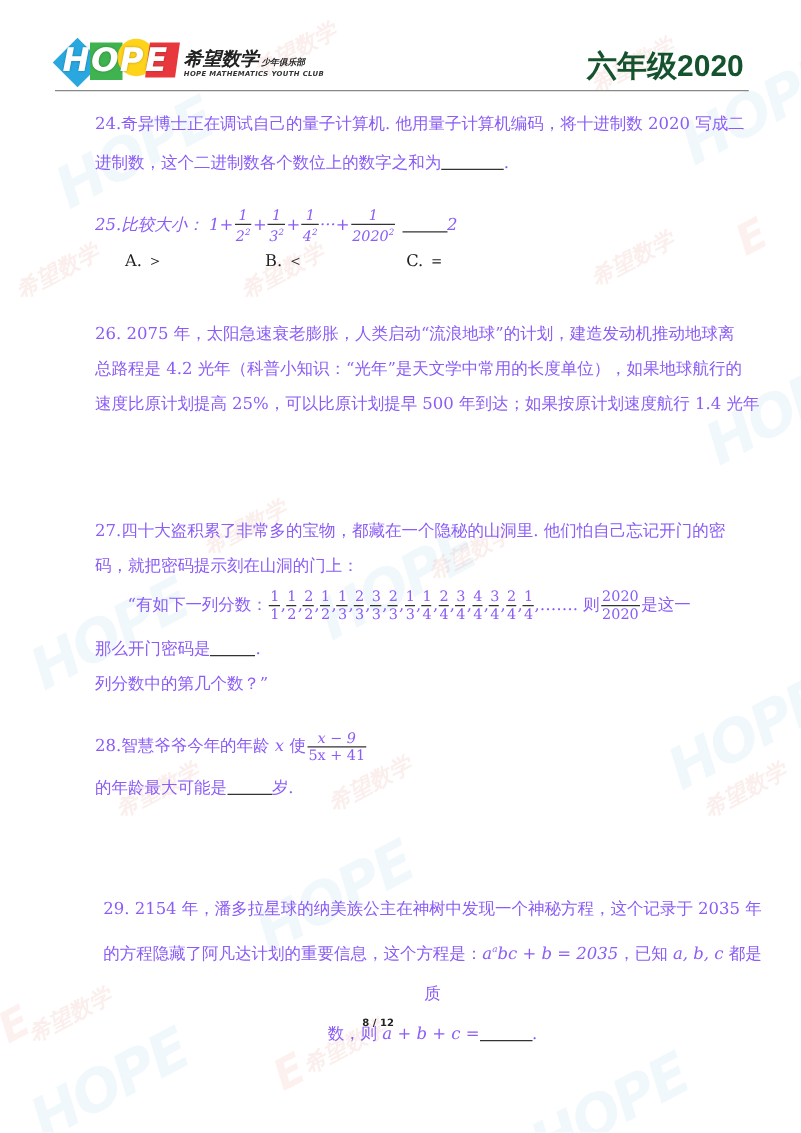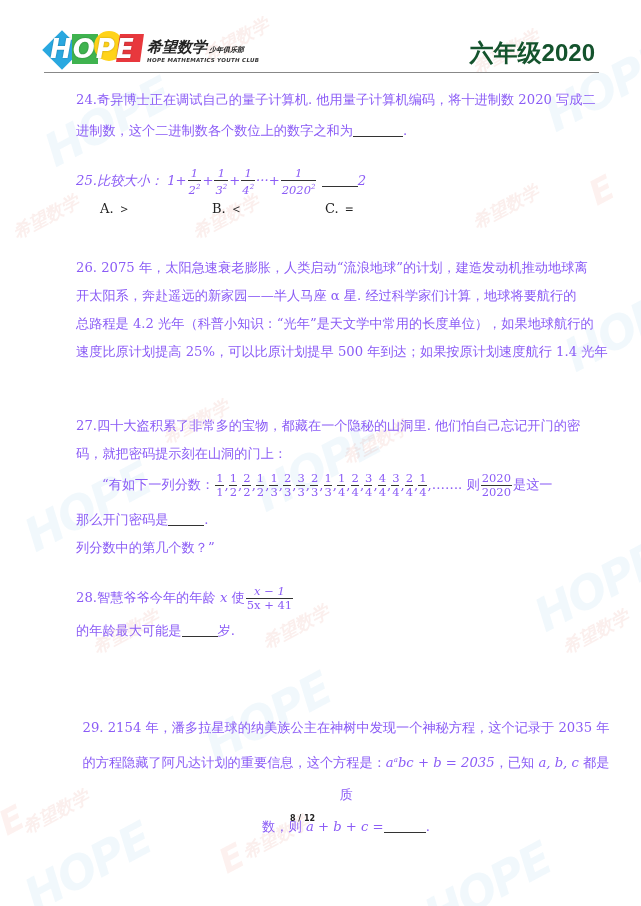--- a/index.html
+++ b/index.html
@@ -104,41 +104,40 @@
     <span>1+</span><span class="frac"><span class="num">1</span><span class="den"><span>2</span><sup>2</sup></span></span><span>+</span><span class="frac"><span class="num">1</span><span class="den"><span>3</span><sup>2</sup></span></span><span>+</span><span class="frac"><span class="num">1</span><span class="den"><span>4</span><sup>2</sup></span></span><span>···+</span><span class="frac"><span class="num">1</span><span class="den"><span>2020</span><sup>2</sup></span></span>
     <span class="blank" style="width:36px;"></span><span>2</span>
   </div>
 </div>
 <div class="opt" style="left:100px; top:200px;">A. ＞</div>
 <div class="opt" style="left:212px; top:200px;">B. ＜</div>
 <div class="opt" style="left:325px; top:200px;">C. ＝</div>
 
 <div class="q" style="top:254px;">
   <div>26. 2075 年，太阳急速衰老膨胀，人类启动“流浪地球”的计划，建造发动机推动地球离</div>
-  <div>开太阳系，奔赴遥远的新家园——半人马座 α 星. 经过科学家们计算，地球将要航行的</div>
   <div>总路程是 4.2 光年（科普小知识：“光年”是天文学中常用的长度单位），如果地球航行的</div>
   <div>速度比原计划提高 25%，可以比原计划提早 500 年到达；如果按原计划速度航行 1.4 光年</div>
 </div>
 
 <div class="q" style="top:412px;">
   <div>27.四十大盗积累了非常多的宝物，都藏在一个隐秘的山洞里. 他们怕自己忘记开门的密</div>
   <div>码，就把密码提示刻在山洞的门上：</div>
 </div>
 <div class="q" style="top:465px; left:102px; width:520px; line-height:40px;">
   <span>“有如下一列分数：</span><span class="seq"><span class="frac"><span class="num">1</span><span class="den">1</span></span>,<span class="frac"><span class="num">1</span><span class="den">2</span></span>,<span class="frac"><span class="num">2</span><span class="den">2</span></span>,<span class="frac"><span class="num">1</span><span class="den">2</span></span>,<span class="frac"><span class="num">1</span><span class="den">3</span></span>,<span class="frac"><span class="num">2</span><span class="den">3</span></span>,<span class="frac"><span class="num">3</span><span class="den">3</span></span>,<span class="frac"><span class="num">2</span><span class="den">3</span></span>,<span class="frac"><span class="num">1</span><span class="den">3</span></span>,<span class="frac"><span class="num">1</span><span class="den">4</span></span>,<span class="frac"><span class="num">2</span><span class="den">4</span></span>,<span class="frac"><span class="num">3</span><span class="den">4</span></span>,<span class="frac"><span class="num">4</span><span class="den">4</span></span>,<span class="frac"><span class="num">3</span><span class="den">4</span></span>,<span class="frac"><span class="num">2</span><span class="den">4</span></span>,<span class="frac"><span class="num">1</span><span class="den">4</span></span></span><span>,……. 则</span><span class="frac"><span class="num">2020</span><span class="den">2020</span></span><span>是这一</span>
 </div>
 <div class="q" style="top:506px;">
   <div><span>那么开门密码是</span><span class="blank" style="width:36px;"></span><span>.</span></div>
   <div>列分数中的第几个数？”</div>
 </div>
 
 <div class="q" style="top:580px; line-height:36px;">
   <span>28.智慧爷爷今年的年龄</span>
   <span class="it">x</span>
-  <span>使</span><span class="frac"><span class="num it">x − 1</span><span class="den">5x + 41</span></span>
+  <span>使</span><span class="frac"><span class="num it">x − 9</span><span class="den">5x + 41</span></span>
 </div>
 <div class="q" style="top:617px;">
   <span>的年龄最大可能是</span><span class="blank" style="width:36px;"></span><span>岁.</span>
 </div>
 
 <div class="q" style="top:712px; line-height:32px;text-align:center;">
   <div>29. 2154 年，潘多拉星球的纳美族公主在神树中发现一个神秘方程，这个记录于 2035 年</div>
   <div><span>的方程隐藏了阿凡达计划的重要信息，这个方程是：</span><span class="it"><span>a</span><sup>a</sup><span>bc + b = 2035</span></span><span>，已知</span> <span class="it">a, b, c</span> <span>都是质</span></div>
   <div><span>数，则</span> <span class="it">a + b + c =</span><span class="blank" style="width:42px;"></span><span>.</span></div>
 </div>

